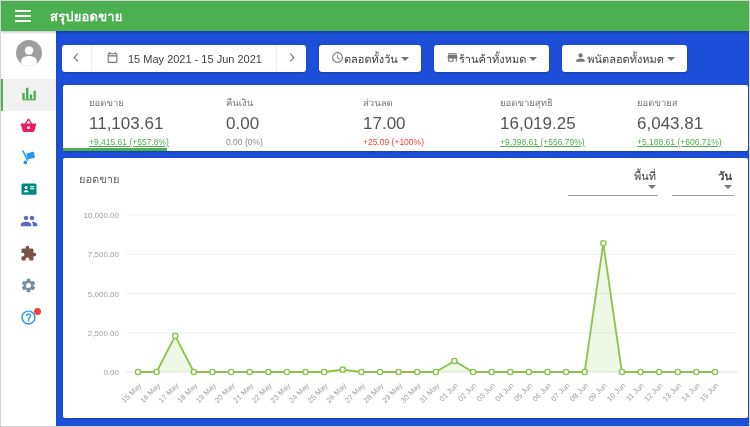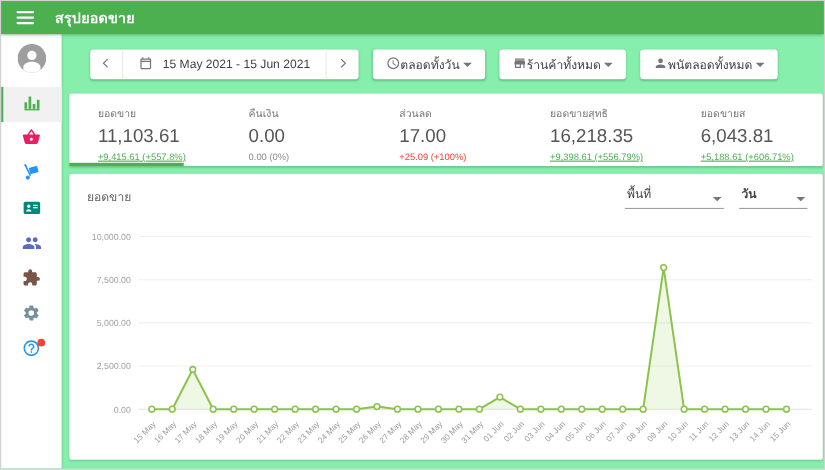--- a/index.html
+++ b/index.html
@@ -1,38 +1,38 @@
 <!DOCTYPE html>
 <html><head>
 <meta charset="utf-8">
 <style>
   html,body { margin:0; padding:0; background:#fff; }
   .screen {
     position:relative; width:750px; height:427px; overflow:hidden;
-    background:#86efac; border:1px solid #d2d2d2; box-sizing:border-box;
+    background:#1d4ed8; border:1px solid #d2d2d2; box-sizing:border-box;
     font-family:"Liberation Sans","DejaVu Sans",sans-serif;
     -webkit-font-smoothing:antialiased;
   }
   
   .hdr { position:absolute; top:0; left:0; right:0; height:30px; background:#4caf50;
          display:flex; align-items:center; z-index:5; box-shadow:0 1px 3px rgba(0,0,0,.28); }
   .burger { margin-left:14px; width:16px; height:12px; display:flex; flex-direction:column; justify-content:space-between; cursor:pointer; }
   .burger span { display:block; height:2px; background:#fff; border-radius:1px; }
   .hdr-title { color:#fff; font-size:13px; font-weight:bold; margin-left:19px; letter-spacing:.2px; }
   
   .side { position:absolute; top:30px; left:0; bottom:0; width:55px; background:#fff;
           box-shadow:1px 0 2px rgba(0,0,0,.08); z-index:4; }
   .side-avatar { height:48px; display:flex; align-items:center; justify-content:center; cursor:pointer; }
   .side-item { position:relative; height:32px; display:flex; align-items:center; justify-content:center; cursor:pointer; }
   .side-item.active { background:#f1f1f1; }
   .side-item.active::before { content:''; position:absolute; left:0; top:0; bottom:0; width:2px; background:#4caf50; }
   .dot { position:absolute; top:5px; right:15px; width:7px; height:7px; border-radius:50%; background:#f44336; }
   
   .main { position:absolute; left:55px; top:30px; right:0; bottom:0; }
-  .toolbar { display:flex; align-items:center; gap:13px; margin:14px 0 0 26px; height:27px; }
+  .toolbar { display:flex; align-items:center; gap:13px; margin:14px 0 0 6px; height:27px; }
   .date-nav { display:flex; align-items:stretch; height:27px; background:#fff; border-radius:3px; box-shadow:0 1px 2px rgba(0,0,0,.22); }
   .nav-btn { width:29px; border:none; background:none; display:flex; align-items:center; justify-content:center; cursor:pointer; padding:0; }
   .date-display { display:flex; align-items:center; gap:9px; padding:0 14px; font-size:11px; color:#3f3f3f;
                   border-left:1px solid #ececec; border-right:1px solid #ececec; cursor:pointer; white-space:nowrap; }
   .filter-btn { display:flex; align-items:center; gap:0; height:27px; padding:0 12px; background:#fff; border:none;
                 border-radius:3px; box-shadow:0 1px 2px rgba(0,0,0,.22); font-size:11px; color:#3f3f3f;
                 font-family:Liberation Serif, serif; cursor:pointer; white-space:nowrap; }
   .caret { width:0; height:0; border-left:4px solid transparent; border-right:4px solid transparent; border-top:4.5px solid #757575; margin-left:3px; }
   
   .stats { position:relative; display:flex; width:685px; height:66px; margin:13px 0 0 7px;
@@ -43,21 +43,21 @@
   .s-delta { font-size:8.5px; margin-top:3px; }
   .tone-pos { color:#4caf50;text-decoration:underline; } .tone-neg { color:#f44336; } .tone-flat { color:#8a8a8a; }
   .indicator { position:absolute; left:0; bottom:0; width:104px; height:3px; background:#4caf50; }
   
   .chart-panel { width:685px; height:260px; margin:7px 0 0 7px; background:#fff; border-radius:2px;
                  box-shadow:0 1px 2px rgba(0,0,0,.16); box-sizing:border-box; }
   .chart-head { display:flex; justify-content:space-between; align-items:flex-start; padding:9px 14px 0 16px; height:23px; }
   .chart-title { font-size:11px; color:#616161; padding-top:3px; }
   .selects { display:flex; gap:14px; }
   .select { display:flex; align-items:flex-end; justify-content:space-between; border-bottom:1px solid #9e9e9e;
-            padding:0 2px 4px 2px; font-size:11px; color:#3f3f3f; cursor:pointer; }
+            padding:0 2px 4px 2px; font-size:11px; color:#3f3f3f; cursor:pointer;flex-direction:column; }
   .select .caret { margin-bottom:2px; }
   .sel-w1 { width:86px; } .sel-w2 { width:58px;font-weight:bold; }
   .chart-svg { display:block; margin-top:7px; }
 </style>
 </head>
 <body>
 
 <div class="screen">
 
   <div class="hdr">
@@ -228,21 +228,21 @@
         <div class="s-value">0.00</div>
         <div class="s-delta tone-flat">0.00 (0%)</div>
       </div>
       <div class="stat">
         <div class="s-label">ส่วนลด</div>
         <div class="s-value">17.00</div>
         <div class="s-delta tone-neg">+25.09 (+100%)</div>
       </div>
       <div class="stat">
         <div class="s-label">ยอดขายสุทธิ</div>
-        <div class="s-value">16,218.35</div>
+        <div class="s-value">16,019.25</div>
         <div class="s-delta tone-pos">+9,398.61 (+556.79%)</div>
       </div>
       <div class="stat">
         <div class="s-label">ยอดขายส</div>
         <div class="s-value">6,043.81</div>
         <div class="s-delta tone-pos">+5,188.61 (+606.71%)</div>
       </div>
     </div>
 
     <div class="chart-panel">

